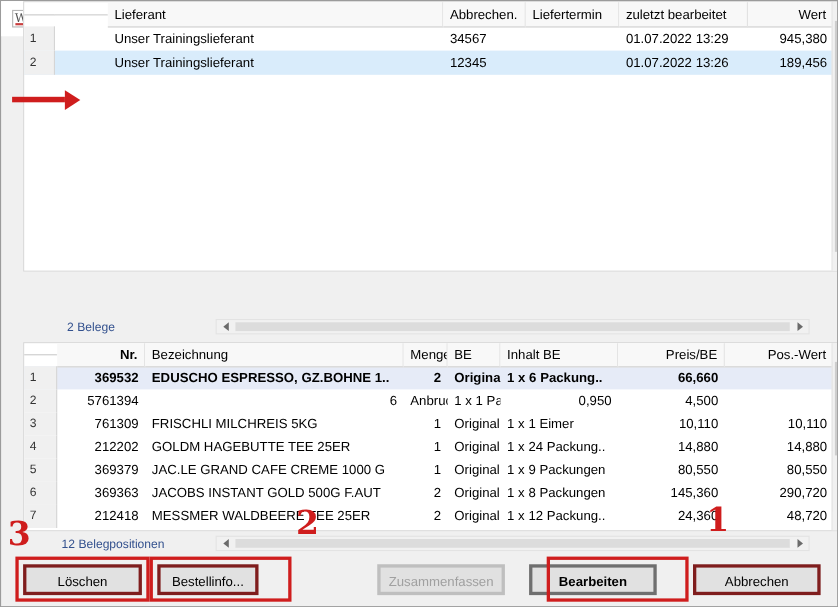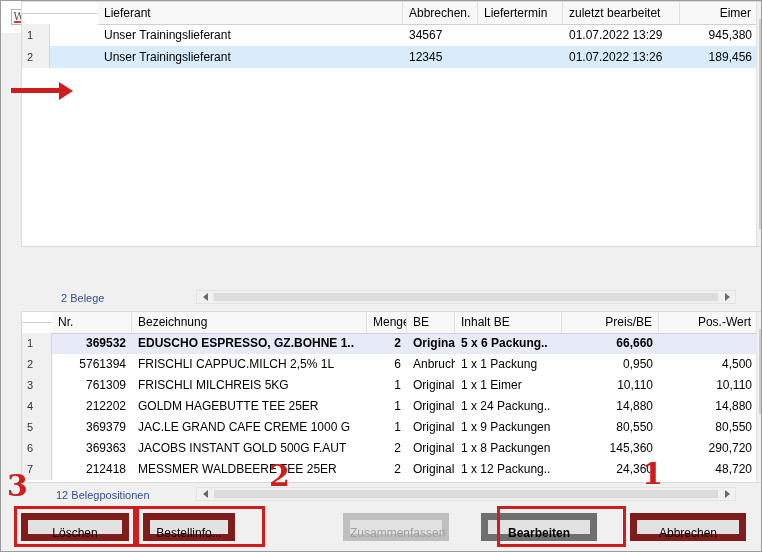--- a/index.html
+++ b/index.html
@@ -30,40 +30,40 @@
   .gut { background:#f0f0f0; border-right:1px solid #d5d5d5; font-size:11px; color:#333; padding-left:5px; font-weight:normal; }
   .hc { background:#f8f8f8; border-right:1px solid #e2e2e2; border-bottom:1px solid #cfcfcf; }
   .gut.hc { background:#f0f0f0; }
 
   
   .t1 { grid-template-columns:28px 48px 305px 75px 85px 117px 78px; height:22px; line-height:22px; align-items:center; }
   .t1.sel { background:#d9ecfb; }
   
   .t2 { grid-template-columns:30px 80px 235px 40px 48px 107px 97px 99px; height:21px; line-height:21px; align-items:center; }
   .t2.sel { background:#e6ebf7; font-weight:bold; }
-  .t2 .hdr-nr { text-align:left; }
+  .t2 .hdr-nr { text-align:right;font-weight:bold; }
 
   
   .vscroll { position:absolute; top:0; right:0; width:17px; height:100%; background:#f1f1f1; border-left:1px solid #e3e3e3; }
   .sb-btn { position:absolute; width:17px; height:17px; display:flex; align-items:center; justify-content:center; background:#f1f1f1; }
   .sb-btn.top { top:0; } .sb-btn.bot { bottom:0; }
   .vthumb { position:absolute; left:2px; right:2px; background:#cdcdcd; }
   .hscroll { position:absolute; height:14px; background:#f1f1f1; border:1px solid #e3e3e3; display:flex; align-items:stretch; }
   .hscroll .hbtn { width:16px; display:flex; align-items:center; justify-content:center; }
   .hthumb { flex:1; background:#dcdcdc; margin:2px 1px; }
   .tri { width:0; height:0; }
   .tri-up   { border-left:4px solid transparent; border-right:4px solid transparent; border-bottom:5px solid #6b6b6b; }
   .tri-down { border-left:4px solid transparent; border-right:4px solid transparent; border-top:5px solid #6b6b6b; }
   .tri-left { border-top:4px solid transparent; border-bottom:4px solid transparent; border-right:5px solid #6b6b6b; }
   .tri-right{ border-top:4px solid transparent; border-bottom:4px solid transparent; border-left:5px solid #6b6b6b; }
 
   .footer-note { position:absolute; font-size:11px; color:#33518e; }
 
   
-  .btn { position:absolute; top:512px; height:28px; background:#e1e1e1; border:7px solid #7f1d1d;
+  .btn { position:absolute; top:512px; height:28px; background:#e1e1e1; border:3px solid #7f1d1d;
          font-family:"Liberation Sans", sans-serif; font-size:12px; text-align:center; line-height:26px; cursor:pointer; }
   .btn.default { border-color:#6f6f6f; font-weight:bold; }
   .btn.disabled { color:#a0a0a0; border-color:#bfbfbf; cursor:default; }
   .anno-box { position:absolute; border:3px solid #cf1d1d; background:transparent; pointer-events:none; }
   .anno-num { position:absolute; font-family:"DejaVu Serif", serif; font-size:30px; font-weight:bold; color:#cf1d1d; line-height:30px; }
   .arrow-shaft { position:absolute; left:10px; top:87px; width:48px; height:5px; background:#cf1d1d; }
   .arrow-head { position:absolute; left:58px; top:81px; width:0; height:0;
                 border-left:14px solid #cf1d1d; border-top:9px solid transparent; border-bottom:9px solid transparent; }
 </style>
 </head>
@@ -78,21 +78,21 @@
 </div>
 
 <div class="section" style="left:0; top:40; width:753px; height:246px;">
   <div class="grid-head t1">
     <div class="c gut hc"></div>
     <div class="c hc"></div>
     <div class="c hc">Lieferant</div>
     <div class="c hc">Abbrechen.</div>
     <div class="c hc">Liefertermin</div>
     <div class="c hc">zuletzt bearbeitet</div>
-    <div class="c hc r">Eimer</div>
+    <div class="c hc r">Wert</div>
   </div>
 
   <div class="grid-row t1">
     <div class="c gut">1</div>
     <div class="c"></div>
     <div class="c">Unser Trainingslieferant</div>
     <div class="c">34567</div>
     <div class="c"></div>
     <div class="c">01.07.2022 13:29</div>
     <div class="c r">945,380</div>
@@ -142,28 +142,27 @@
     <div class="c hc r">Preis/BE</div>
     <div class="c hc r">Pos.-Wert</div>
   </div>
 
   <div class="grid-row t2 sel">
     <div class="c gut">1</div>
     <div class="c r">369532</div>
     <div class="c">EDUSCHO ESPRESSO, GZ.BOHNE 1..</div>
     <div class="c r">2</div>
     <div class="c">Original</div>
-    <div class="c">5 x 6 Packung..</div>
+    <div class="c">1 x 6 Packung..</div>
     <div class="c r">66,660</div>
   </div>
 
   <div class="grid-row t2">
     <div class="c gut">2</div>
     <div class="c r">5761394</div>
-    <div class="c">FRISCHLI CAPPUC.MILCH 2,5% 1L</div>
     <div class="c r">6</div>
     <div class="c">Anbruch</div>
     <div class="c">1 x 1 Packung</div>
     <div class="c r">0,950</div>
     <div class="c r">4,500</div>
   </div>
 
   <div class="grid-row t2">
     <div class="c gut">3</div>
     <div class="c r">761309</div>
@@ -237,21 +236,21 @@
       <div class="tri tri-left"></div>
     </div>
   <div class="hthumb"></div>
   <div class="hbtn">
       <div class="tri tri-right"></div>
     </div>
 </div>
 
 <button class="btn" style="left:20px; width:108px;">Löschen</button>
 <button class="btn" style="left:142px; width:92px;">Bestellinfo...</button>
-<button class="btn disabled" style="left:342px; width:106px;">Zusammenfassen</button>
+<button class="btn disabled" style="left:342px; width:116px;">Zusammenfassen</button>
 <button class="btn default" style="left:480px; width:116px;">Bearbeiten</button>
 <button class="btn" style="left:629px; width:116px;">Abbrechen</button>
 
 <div class="arrow-shaft"></div>
 <div class="arrow-head"></div>
 
 <div class="anno-box" style="left:13px; top:505px; width:122px; height:41px;"></div>
 <div class="anno-box" style="left:135px; top:505px; width:129px; height:41px;"></div>
 <div class="anno-box" style="left:496px; top:505px; width:129px; height:41px;"></div>
 

